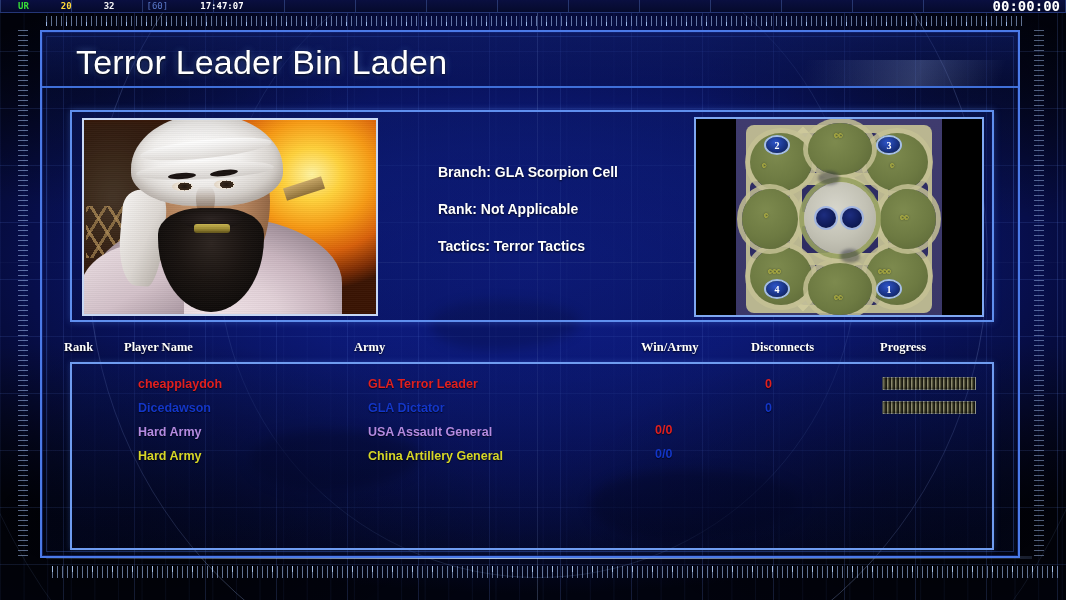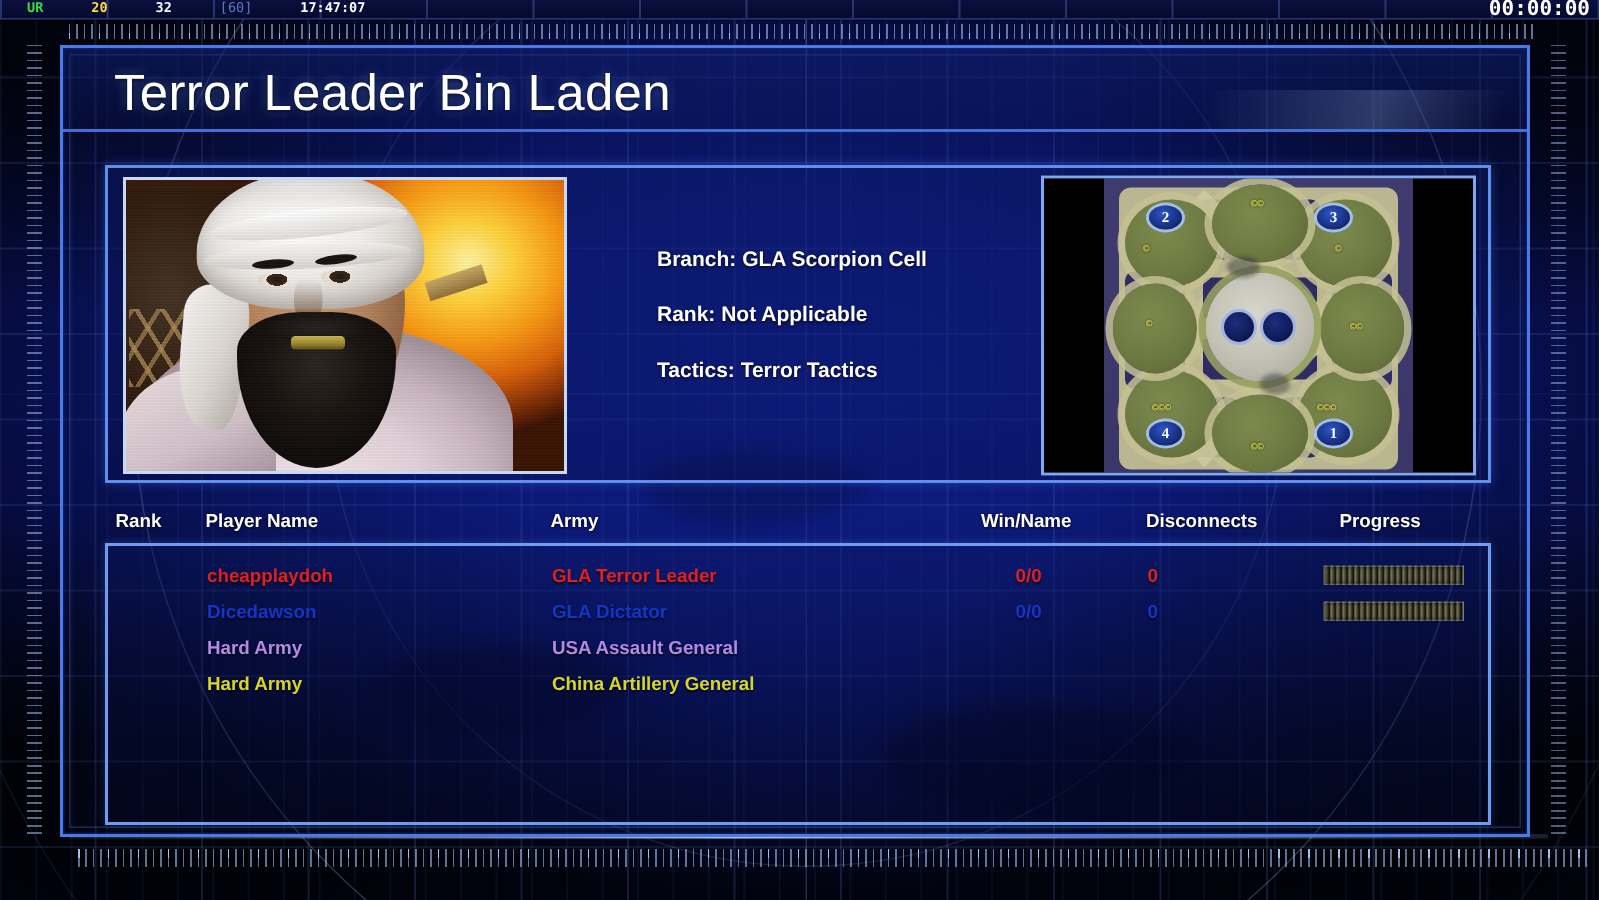--- a/index.html
+++ b/index.html
@@ -353,21 +353,21 @@
     text-shadow: 0 0 2px rgba(0,0,0,0.9);
     z-index: 6; white-space: pre;
   }
   .mm-scorch {
     position: absolute; background: rgba(40,42,60,0.45);
     border-radius: 50%; filter: blur(1.5px);
   }
 
   
   .table-head {
-    position: absolute; left: 27px; top: 308px; width: 924px; height: 22px;
+    position: absolute; left: 14px; top: 308px; width: 924px; height: 22px; font-family: Liberation Serif, serif;
   }
   .th {
     position: absolute; top: 0;
     font-size: 12.5px; font-weight: bold; color: #ffffff;
     text-shadow: 0 1px 2px rgba(0,0,0,0.9);
     white-space: nowrap;
   }
   .table-box {
     position: absolute; left: 28px; top: 330px; width: 924px; height: 188px;
     border: 2px solid #6f9cf0;
@@ -379,21 +379,21 @@
   }
   .cell {
     position: absolute; top: 0;
     font-size: 12.5px; font-weight: bold; line-height: 24px;
     white-space: nowrap;
     text-shadow: 0 1px 1px rgba(0,0,0,0.65);
   }
   .c-rank { left: 8px; width: 58px; text-align: center; }
   .c-name { left: 66px; }
   .c-army { left: 296px; }
-  .c-wl   { left: 605px; }
+  .c-wl   { left: 583px; margin-top: 46px; }
   .c-dc   { left: 693px; }
   .c-prog { left: 810px; top: 5px; }
 
   .progress-bar {
     position: absolute;
     width: 94px; height: 13px;
     background:
       repeating-linear-gradient(to right,
         #8c8a6e 0 1px,
         #59583f 1px 2px,
@@ -546,21 +546,21 @@
         </div>
         <div class="mm-letterbox-l"></div>
         <div class="mm-letterbox-r"></div>
       </div>
     </div>
 
     <div class="table-head">
       <div class="th" style="left:8px;">Rank</div>
       <div class="th" style="left:68px;">Player Name</div>
       <div class="th" style="left:298px;">Army</div>
-      <div class="th" style="left:585px;">Win/Name</div>
+      <div class="th" style="left:585px;">Win/Army</div>
       <div class="th" style="left:695px;">Disconnects</div>
       <div class="th" style="left:824px;">Progress</div>
     </div>
 
     <div class="table-box">
 
       <div class="row" style="top:8px;">
         <div class="cell c-rank" style="color:#e02020;"></div>
         <div class="cell c-name" style="color:#e02020;">cheapplaydoh</div>
         <div class="cell c-army" style="color:#e02020;">GLA Terror Leader</div>

